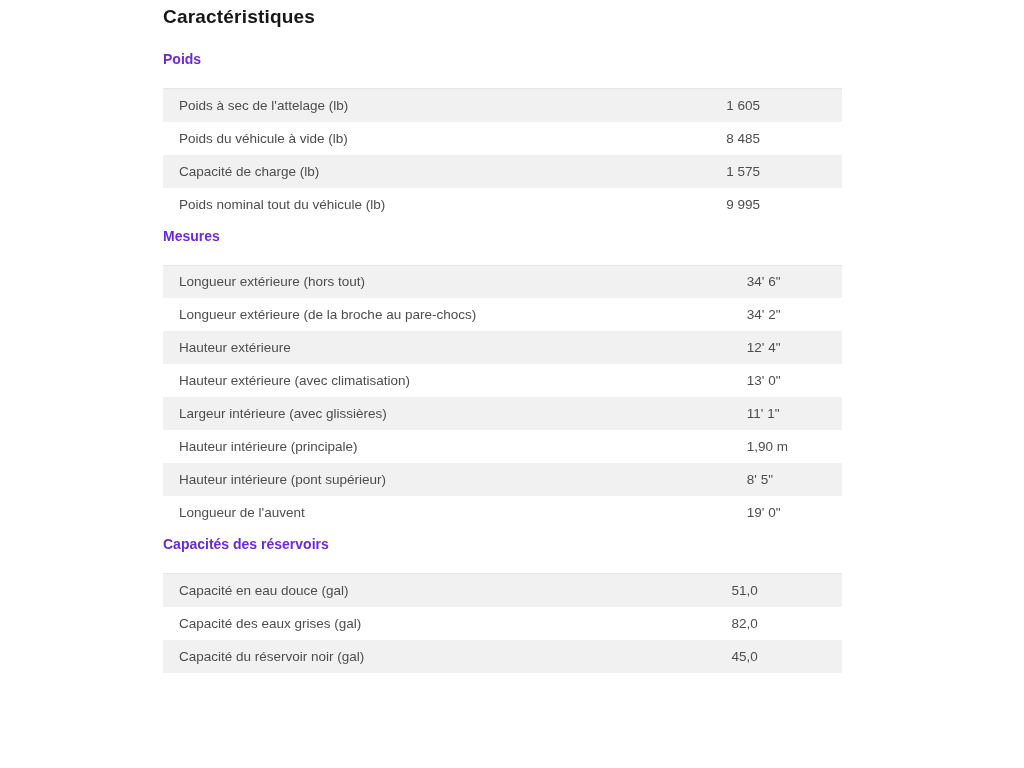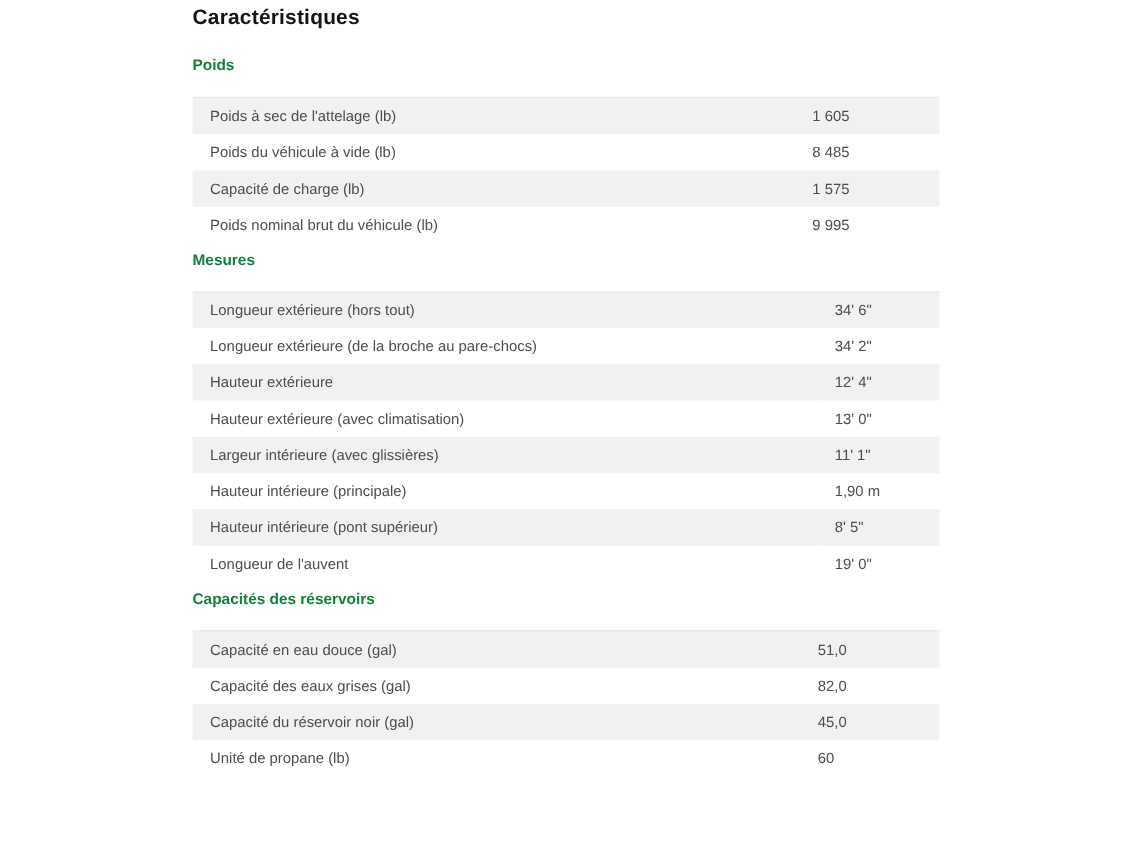--- a/index.html
+++ b/index.html
@@ -6,39 +6,39 @@
     margin: 0;
     padding: 0;
     background: #ffffff;
     width: 1024px;
     height: 768px;
     overflow: hidden;
     font-family: "Liberation Sans", sans-serif;
   }
   .page {
     position: absolute;
-    left: 175px;
+    left: 163px;
     top: 0;
     width: 679px;
   }
   .page-title {
     margin: 0;
     padding-top: 6px;
     font-size: 19px;
     line-height: 22px;
     font-weight: 700;
     color: #161616;
     letter-spacing: 0.2px;
   }
   .section-heading {
     margin: 8px 0 0 0;
     font-size: 14px;
     line-height: 14px;
     font-weight: 700;
-    color: #15803d;
+    color: #6d28d9;
   }
   .section:first-of-type .section-heading {
     margin-top: 24px;
   }
   table.spec-table {
     width: 100%;
     margin-top: 22px;
     border-collapse: collapse;
     border-top: 1px solid #e6e6e6;
   }
@@ -78,21 +78,21 @@
     <td class="spec-label">Poids du véhicule à vide (lb)</td>
     <td class="spec-value">8 485</td>
   </tr>
 
   <tr>
     <td class="spec-label">Capacité de charge (lb)</td>
     <td class="spec-value">1 575</td>
   </tr>
 
   <tr>
-    <td class="spec-label">Poids nominal brut du véhicule (lb)</td>
+    <td class="spec-label">Poids nominal tout du véhicule (lb)</td>
     <td class="spec-value">9 995</td>
   </tr>
 </tbody>
     </table>
   </div>
 
   <div class="section">
     <h2 class="section-heading">Mesures</h2>
     <table class="spec-table">
       <tbody>
@@ -152,21 +152,17 @@
   <tr>
     <td class="spec-label">Capacité des eaux grises (gal)</td>
     <td class="spec-value">82,0</td>
   </tr>
 
   <tr>
     <td class="spec-label">Capacité du réservoir noir (gal)</td>
     <td class="spec-value">45,0</td>
   </tr>
 
-  <tr>
-    <td class="spec-label">Unité de propane (lb)</td>
-    <td class="spec-value">60</td>
-  </tr>
 </tbody>
     </table>
   </div>
 </div>
 </div>
 
 </body></html>

